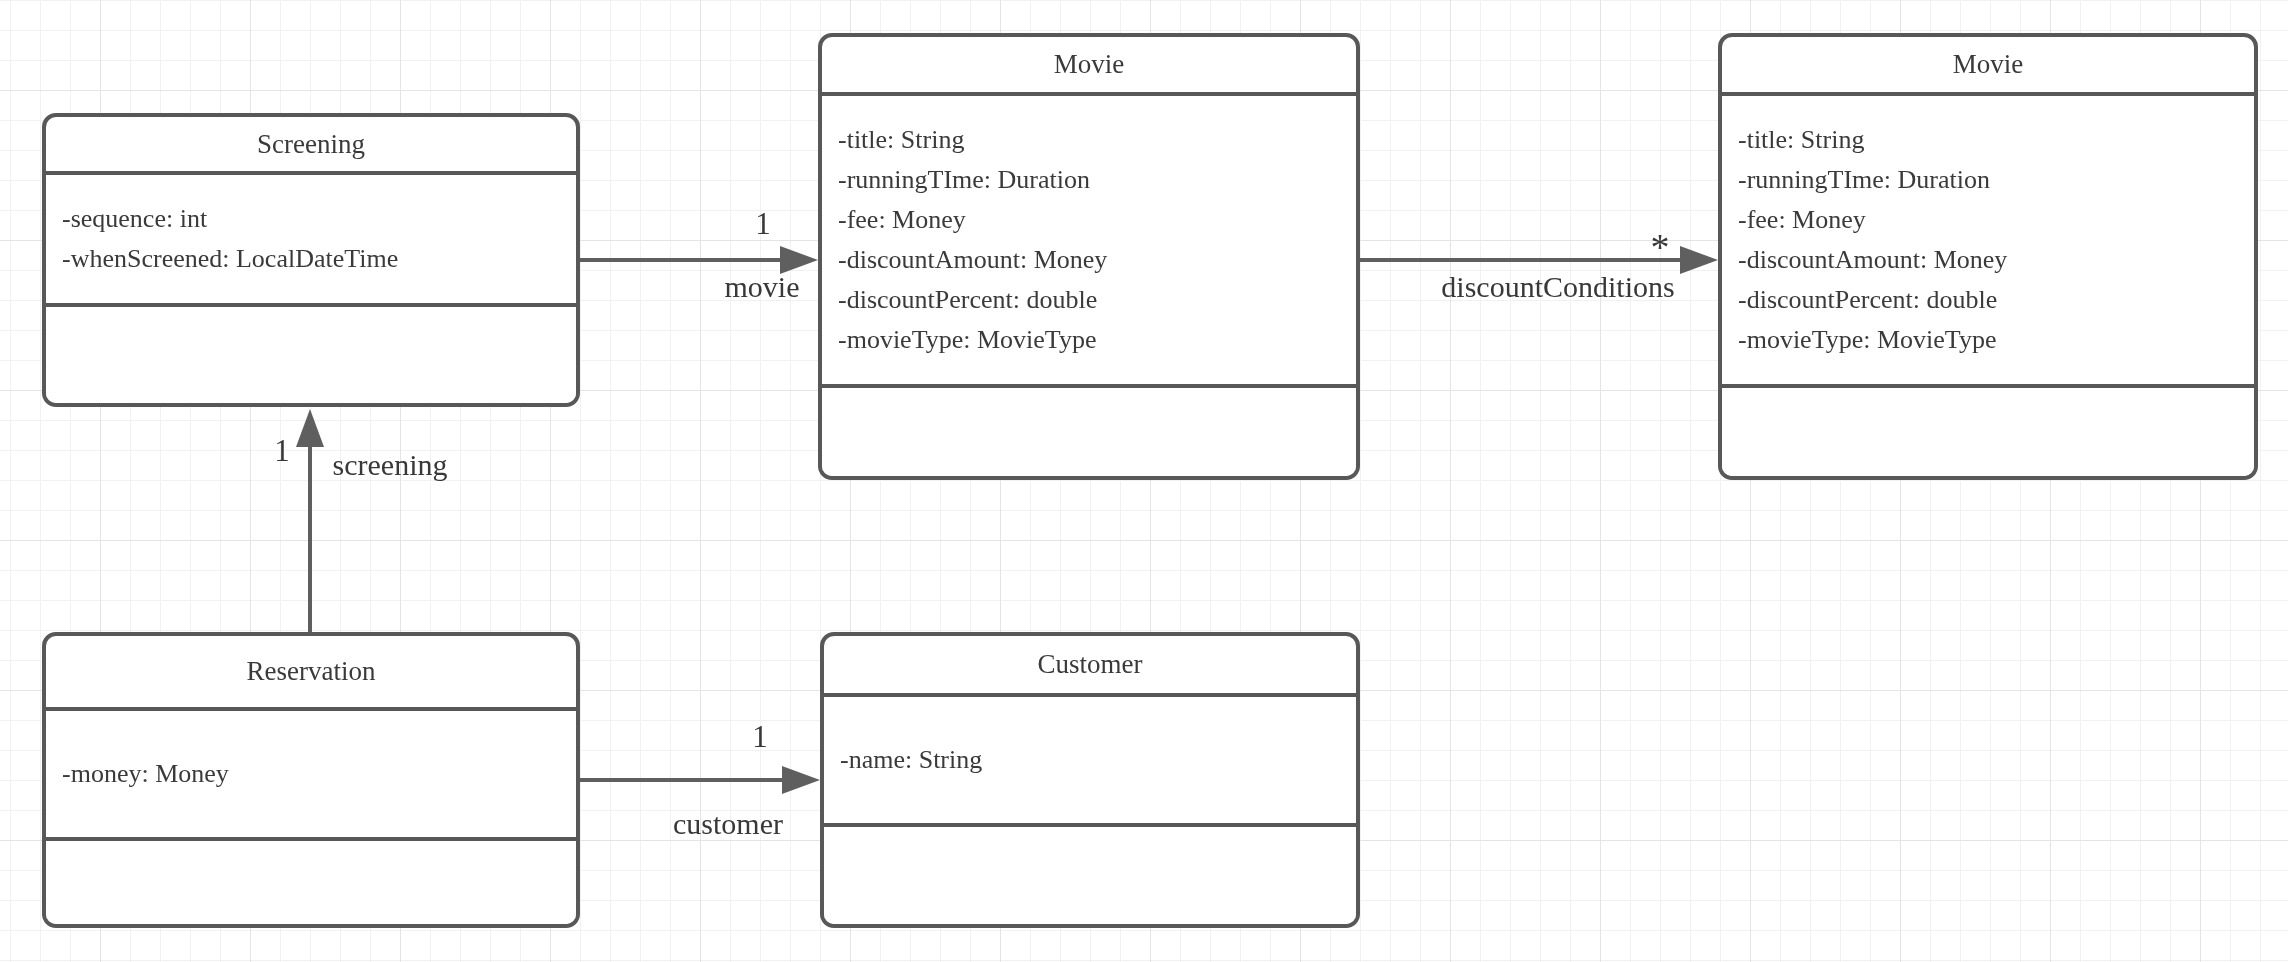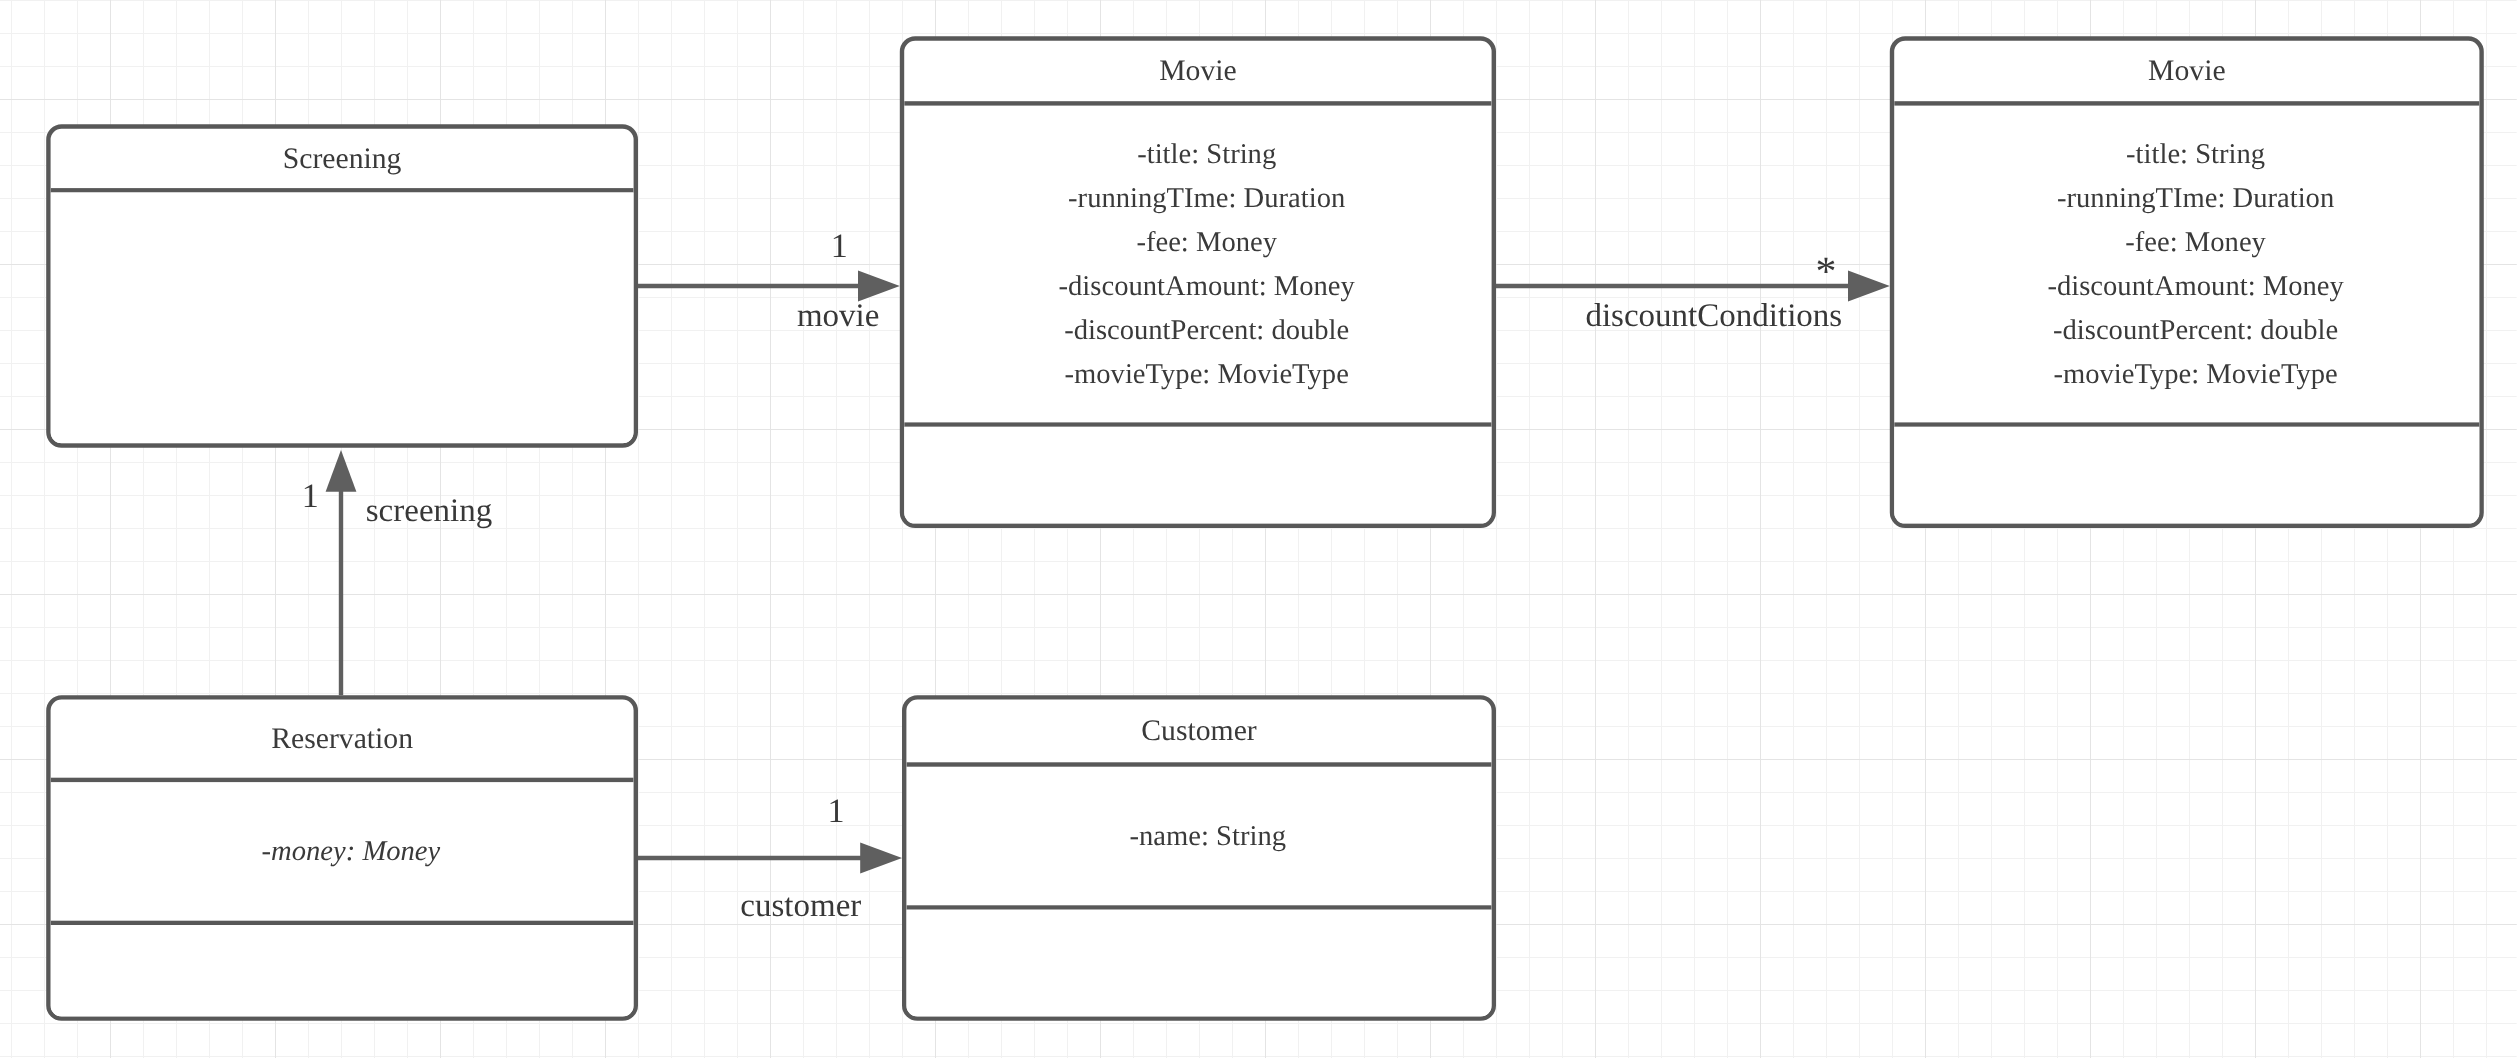--- a/index.html
+++ b/index.html
@@ -46,21 +46,20 @@
   .uml-class .sec-attrs {
     box-sizing: border-box;
     border-bottom: 4px solid #585858;
     display: flex;
     flex-direction: column;
     justify-content: center;
     padding-left: 16px;
     font-size: 26px;
     color: #3a3a3a;
     flex: 0 0 auto;
-    text-align: center;
   }
   .uml-class .sec-attrs .attr-line {
     line-height: 40px;
     white-space: nowrap;
   }
   .uml-class .sec-empty {
     flex: 1 1 auto;
     background: #ffffff;
   }
 
@@ -72,21 +71,21 @@
   #box-movie       { left: 818px;  top: 33px;  width: 542px; height: 447px; }
   #box-movie .sec-title      { height: 59px; }
   #box-movie .sec-attrs      { height: 292px; }
 
   #box-movie2      { left: 1718px; top: 33px;  width: 540px; height: 447px; }
   #box-movie2 .sec-title     { height: 59px; }
   #box-movie2 .sec-attrs     { height: 292px; }
 
   #box-reservation { left: 42px;   top: 632px; width: 538px; height: 296px; }
   #box-reservation .sec-title { height: 75px; }
-  #box-reservation .sec-attrs { height: 130px; font-style: italic; }
+  #box-reservation .sec-attrs { height: 130px; }
 
   #box-customer    { left: 820px;  top: 632px; width: 540px; height: 296px; }
   #box-customer .sec-title    { height: 61px; }
   #box-customer .sec-attrs    { height: 130px; }
 
   #edges {
     position: absolute;
     left: 0; top: 0;
     width: 2288px; height: 962px;
   }
@@ -131,20 +130,24 @@
       <polygon points="310,409 296,447 324,447" stroke="none"></polygon>
     </g>
     <g stroke="#5f5f5f" fill="#5f5f5f">
       <line x1="580" y1="780" x2="784" y2="780" stroke-width="4"></line>
       <polygon points="820,780 782,766 782,794" stroke="none"></polygon>
     </g>
   </svg>
 
   <div id="box-screening" class="uml-class">
     <div class="sec-title">Screening</div>
+    <div class="sec-attrs">
+      <div class="attr-line">-sequence: int</div>
+      <div class="attr-line">-whenScreened: LocalDateTime</div>
+    </div>
     <div class="sec-empty"></div>
   </div>
 
   <div id="box-movie" class="uml-class">
     <div class="sec-title">Movie</div>
     <div class="sec-attrs">
       <div class="attr-line">-title: String</div>
       <div class="attr-line">-runningTIme: Duration</div>
       <div class="attr-line">-fee: Money</div>
       <div class="attr-line">-discountAmount: Money</div>

